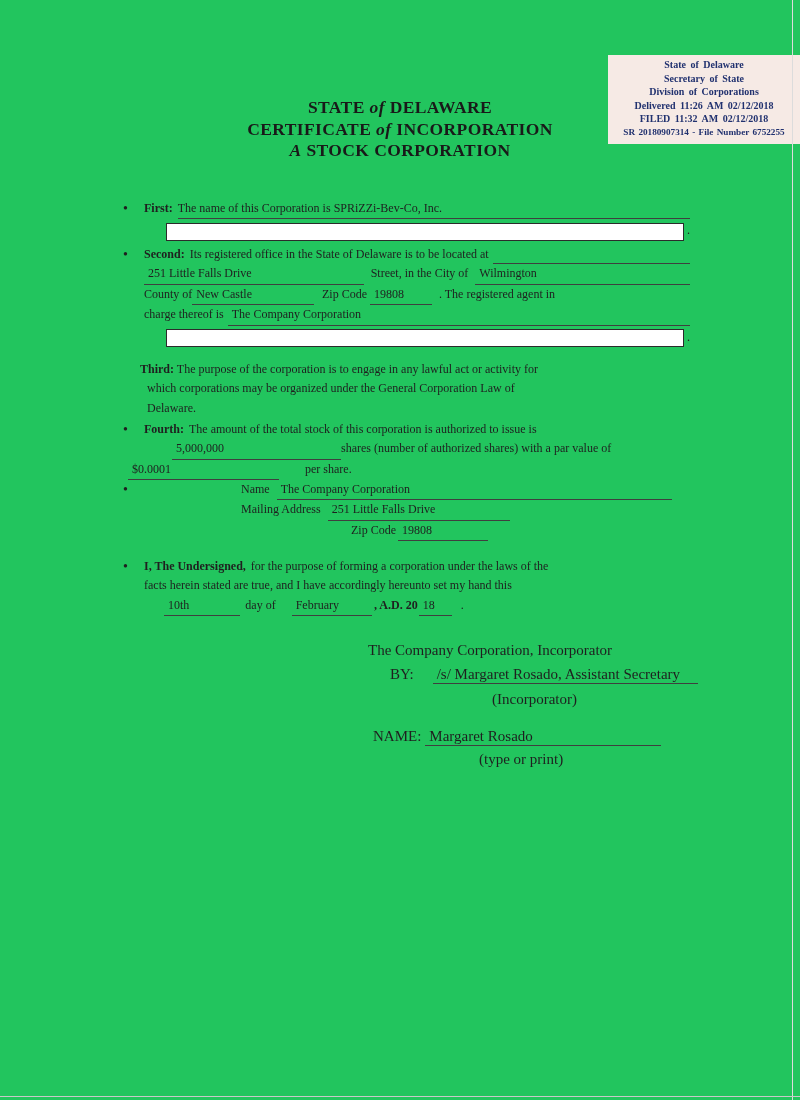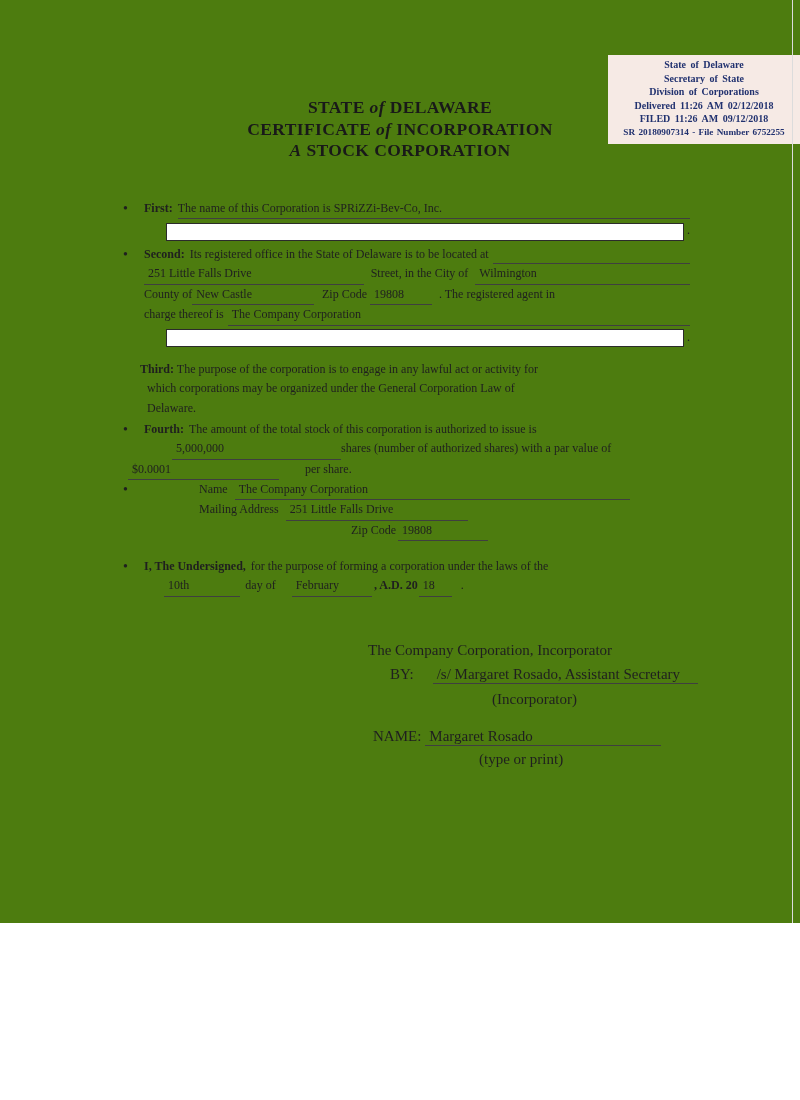--- a/index.html
+++ b/index.html
@@ -1,17 +1,17 @@
 <!DOCTYPE html>
 <html><head>
 <meta charset="utf-8">
 <style>
   html,body { margin:0; padding:0; background:#ffffff; }
   .page {
-    position:relative; width:800px; height:923px; background:#4d7c0f;
+    position:relative; width:800px; height:1100px; background:#22c55e;
     font-family:"Liberation Serif","DejaVu Serif",serif;
     color:#1f1f1f; overflow:hidden;
   }
   
   .edge-right { position:absolute; top:0; left:792px; width:1px; height:1100px; background:#dcdcdc; }
   .edge-bottom { position:absolute; left:0; top:1096px; width:800px; height:1px; background:#c9c9c9; }
 
   
   .stamp {
     position:absolute; left:608px; top:55px; width:192px; height:86px;
@@ -64,21 +64,21 @@
 
   
   #row-shares { margin-left:28px; }
   #f-shares { padding-right:117px; }
   #shares-suffix { margin-left:0; }
   #row-par { margin-left:-16px; }
   #f-par { padding-right:108px; }
   #par-suffix { margin-left:26px; }
 
   
-  .f5-indent { margin-left:55px; }
+  .f5-indent { margin-left:97px; }
   #row-f5-city { margin-left:199px; }
   #f5-name { margin-left:7px; padding-right:262px; }
   #f5-mail { margin-left:7px; padding-right:75px; }
   #f5-city { padding-right:86px; }
   #f5-zl { margin-left:8px; margin-right:2px; }
   #f5-zip { padding-right:56px; }
 
   
   #row-date { margin-left:20px; }
   #u-day { padding-right:51px; }
@@ -101,21 +101,21 @@
 </head>
 <body>
 
 <div class="page">
 
   <div class="stamp">
     <div>State of Delaware</div>
     <div>Secretary of State</div>
     <div>Division of Corporations</div>
     <div>Delivered 11:26 AM 02/12/2018</div>
-    <div>FILED 11:26 AM 09/12/2018</div>
+    <div>FILED 11:32 AM 02/12/2018</div>
     <div class="sr">SR 20180907314 - File Number 6752255</div>
   </div>
 
   <div class="doc-title">
     <div>
       <span>STATE</span>
       <em>of</em>
       <span>DELAWARE</span>
     </div>
     <div>
@@ -219,20 +219,21 @@
     </div>
   </div>
 
   <div class="sec" id="sec-undersigned">
     <span class="bullet"></span>
     <div class="content">
       <div class="row">
         <b class="lbl">I, The Undersigned,</b>
         <span>for the purpose of forming a corporation under the laws of the</span>
       </div>
+      <div>facts herein stated are true, and I have accordingly hereunto set my hand this</div>
       <div class="row" id="row-date">
         <span class="uv" id="u-day">10th</span>
         <span id="u-dayof">day of</span>
         <span class="uv" id="u-month">February</span>
         <span id="u-ad">, A.D. 20</span>
         <span class="uv" id="u-year">18</span>
         <span id="u-dot">.</span>
       </div>
     </div>
   </div>

